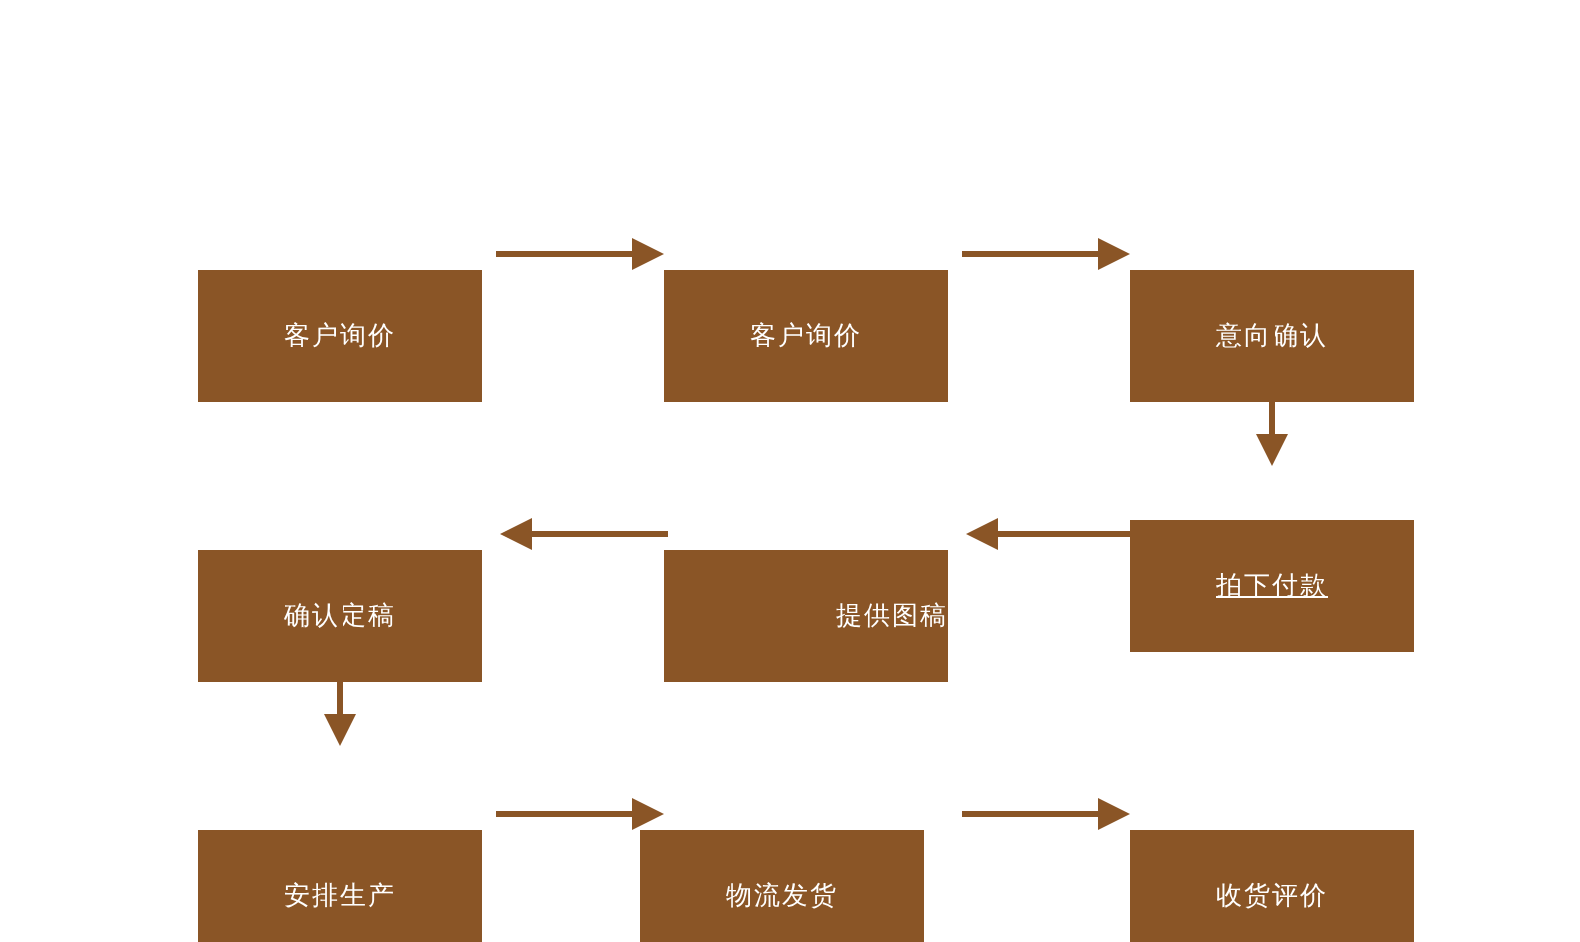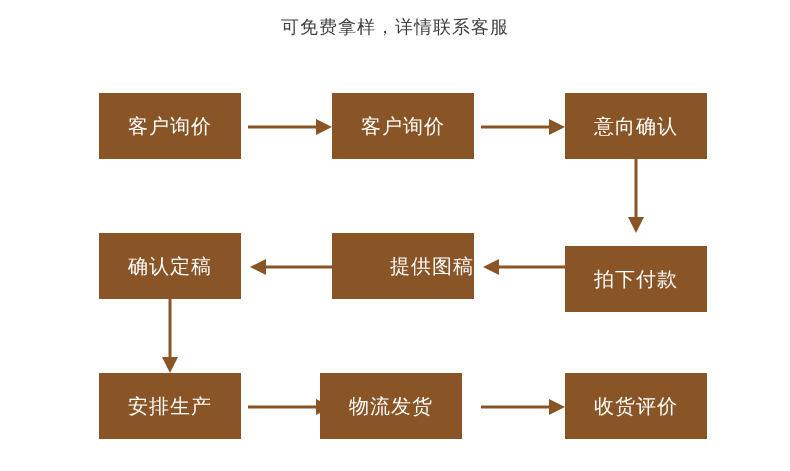--- a/index.html
+++ b/index.html
@@ -28,54 +28,54 @@
     font-size: 18px;
     color: #3f3f3f;
     letter-spacing: 1px;
   }
   .node {
     position: absolute;
     width: 142px;
     height: 66px;
     background: #8a5526;
     color: #ffffff;
-    font-size: 20px;
+    font-size: 13px;
     letter-spacing: 1px;
     display: flex;
     align-items: center;
     justify-content: center;
     box-sizing: border-box;
+    margin-top: 42px;
   }
   
   #n1 { left: 99px;  top: 93px; }
   #n2 { left: 332px; top: 93px; }
   #n3 { left: 565px; top: 93px; }
   
   #n4 { left: 99px;  top: 233px; font-family: Liberation Serif, serif; }
   #n5 { left: 332px; top: 233px; justify-content: flex-end; }
-  #n6 { left: 565px; top: 246px; }
+  #n6 { left: 565px; top: 218px; text-decoration: underline; }
   
   #n7 { left: 99px;  top: 373px; }
   #n8 { left: 320px; top: 373px; }
   #n9 { left: 565px; top: 373px; }
 
   .arrow {
     position: absolute;
   }
   .arrow svg {
     display: block;
     overflow: visible;
   }
 </style>
 </head>
 <body>
 
 <div class="page">
 
-  <div class="title">可免费拿样，详情联系客服</div>
 
   <div class="node" id="n1">
     <span>客户询价</span>
   </div>
   <div class="node" id="n2">
     <span>客户询价</span>
   </div>
   <div class="node" id="n3">
     <span>意向确认</span>
   </div>

